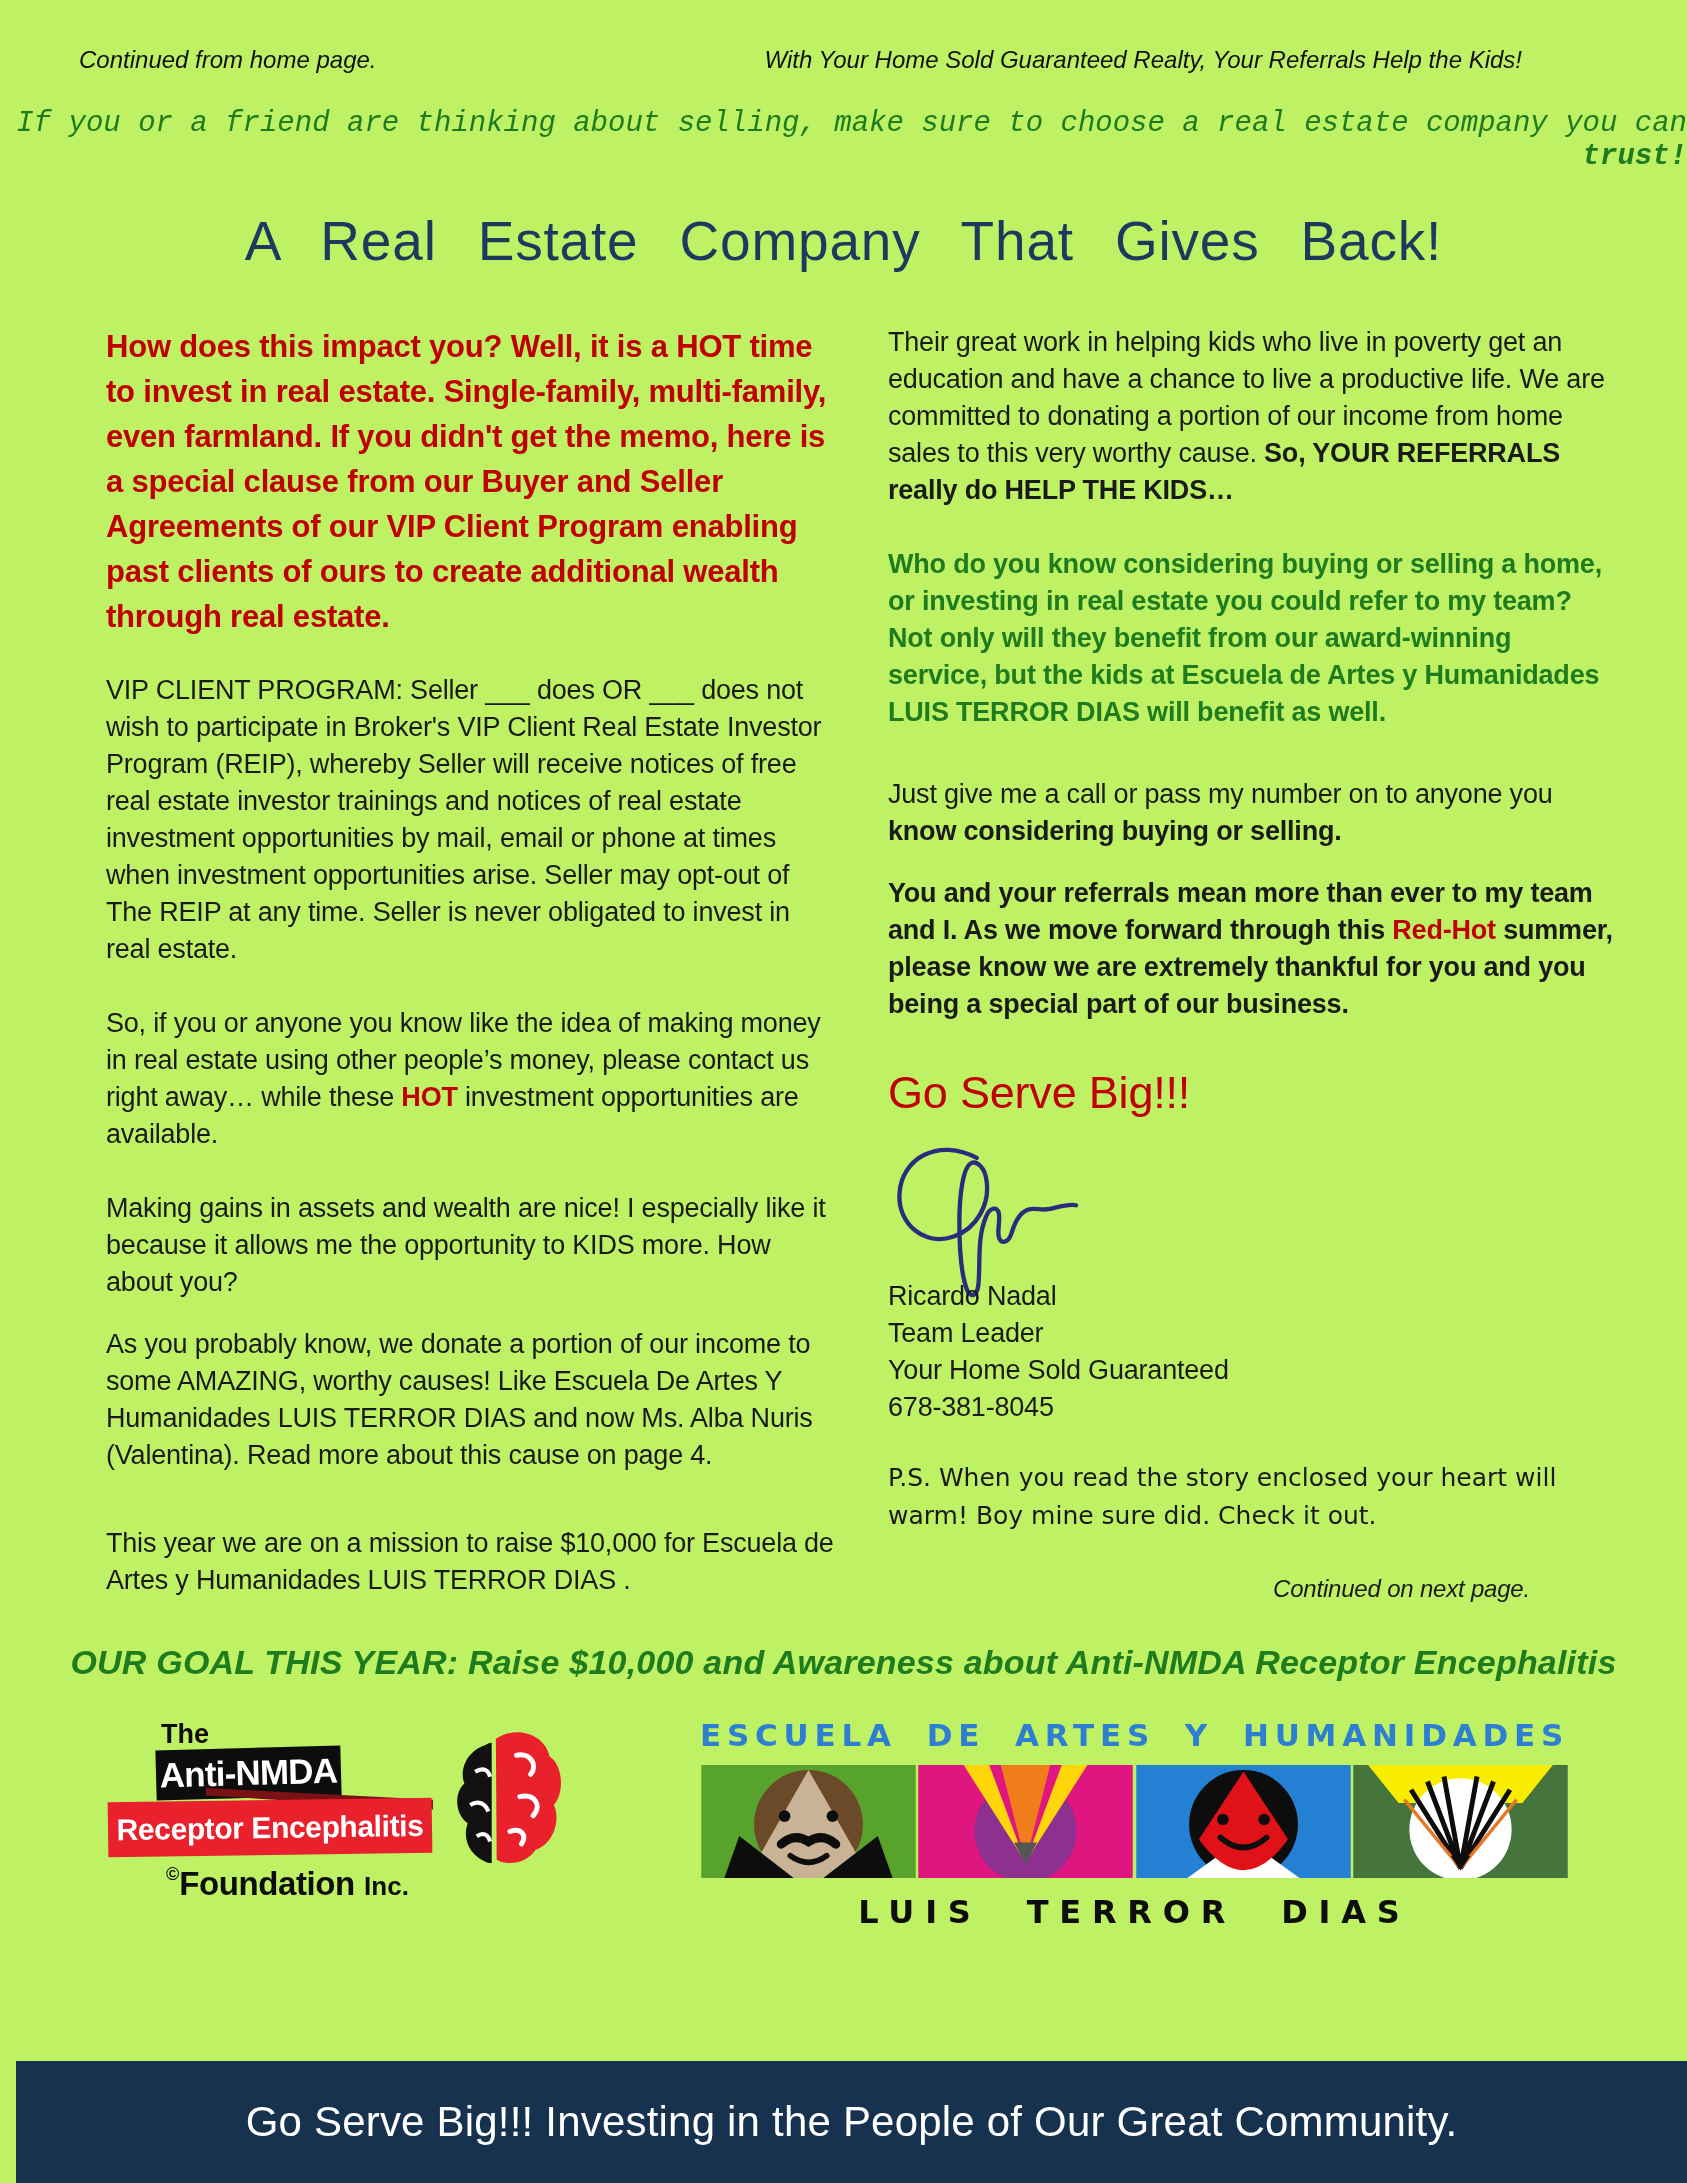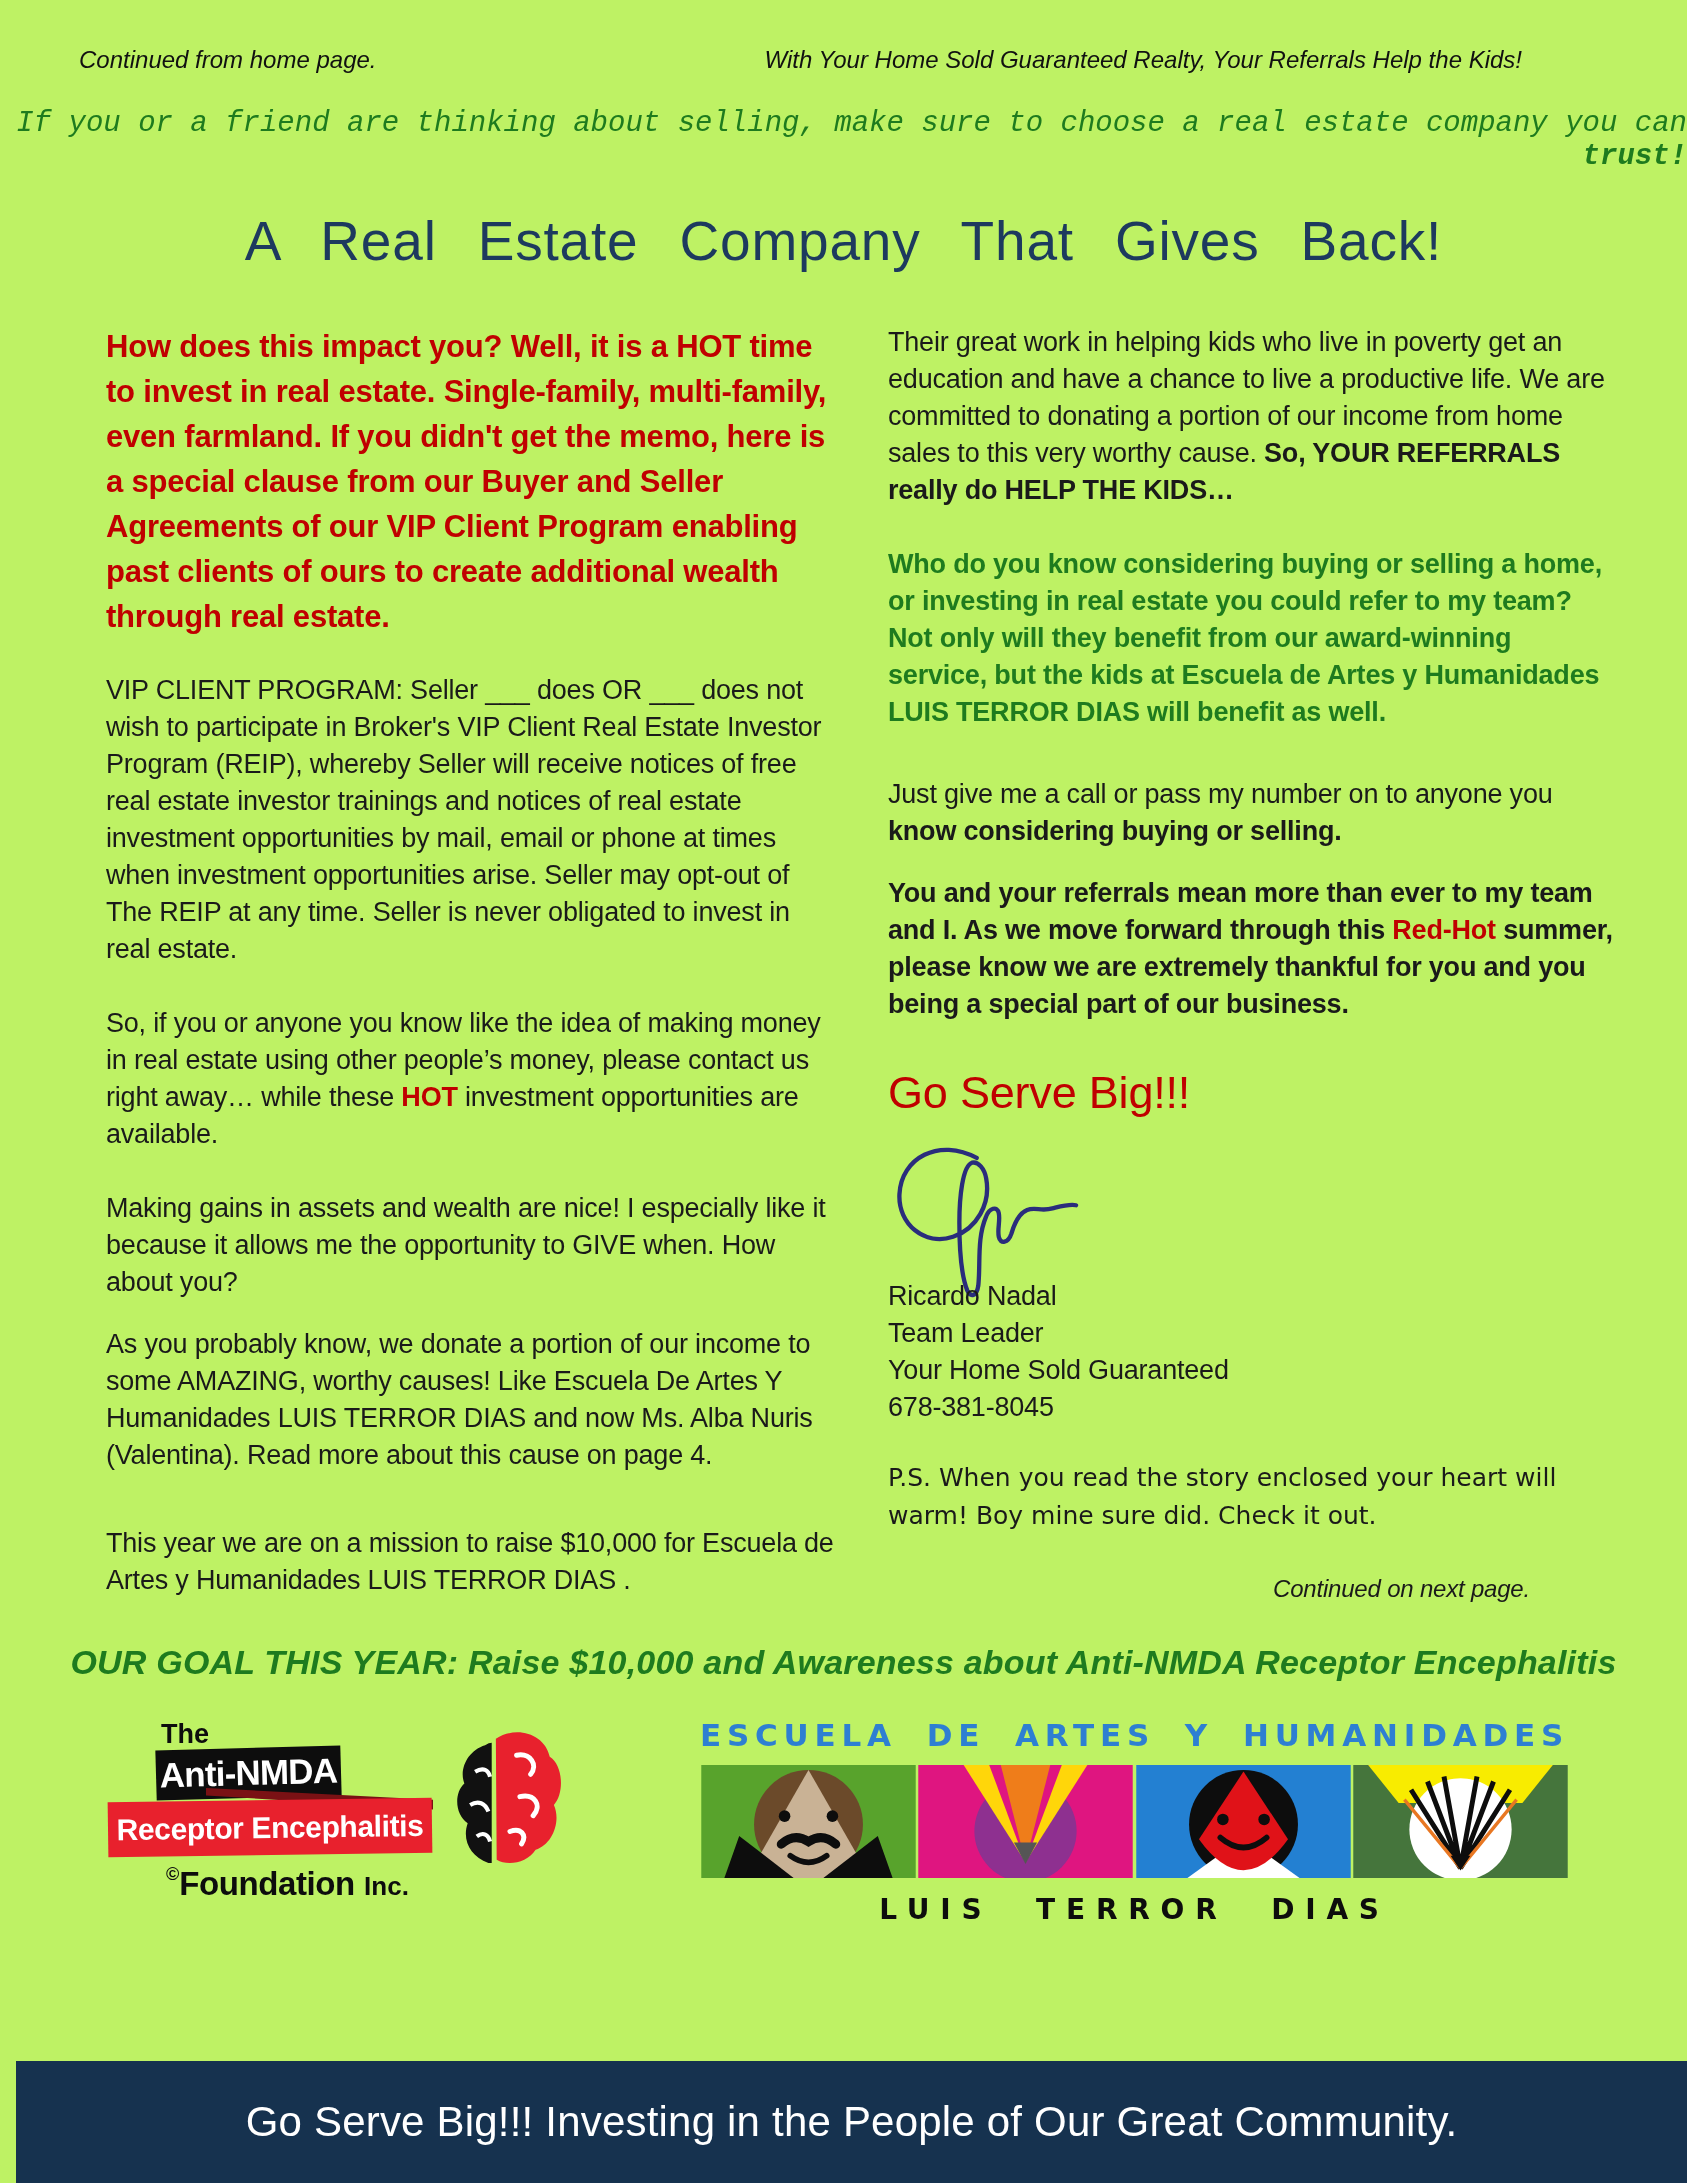--- a/index.html
+++ b/index.html
@@ -57,21 +57,21 @@
   .nmda-foundation .c{font-size:18px;vertical-align:15px;font-weight:700;}
   .nmda-foundation .f{font-weight:700;letter-spacing:-0.4px;}
   .nmda-foundation .inc{font-size:26px;font-weight:600;}
   .brain{position:absolute;left:329px;top:5px;}
 
   .escuela{flex:none;width:935px;text-align:center;}
   .escuela-title{color:#2E7FD2;font-size:31px;font-weight:700;letter-spacing:5.8px;word-spacing:13.2px;
                  font-family:"DejaVu Sans",sans-serif;}
   .tiles{display:flex;justify-content:center;gap:2.5px;margin-top:11.6px;}
   .tile{display:block;}
-  .escuela-subtitle{margin-top:15px;font-size:28px;font-weight:600;letter-spacing:10.8px;word-spacing:23px;
+  .escuela-subtitle{margin-top:15px;font-size:32px;font-weight:600;letter-spacing:10.8px;word-spacing:23px;
                     color:#0d0d0d;font-family:"DejaVu Sans",sans-serif;}
 
   .footer{position:absolute;left:16px;right:0;bottom:0;height:122px;background:#16324F;
           display:flex;align-items:center;justify-content:center;color:#ffffff;
           font-size:42px;letter-spacing:0.2px;}
 </style>
 </head>
 <body>
 
 <div class="page">
@@ -86,21 +86,21 @@
   </div>
 
   <h1 class="title">A Real Estate Company That Gives Back!</h1>
 
   <div class="columns">
 
     <div class="col-left">
       <p class="red-lead">How does this impact you?  Well, it is a HOT time to invest in real estate. Single-family, multi-family, even farmland.  If you didn't get the memo, here is a special clause from our Buyer and Seller Agreements of our VIP Client Program enabling past clients of ours to create additional wealth through real estate.</p>
       <p>VIP CLIENT PROGRAM:  Seller ___ does OR ___ does not wish to participate in Broker's VIP Client Real Estate Investor Program (REIP), whereby Seller will receive notices of free real estate investor trainings and notices of real estate investment opportunities by mail, email or phone at times when investment opportunities arise. Seller may opt-out of The REIP at any time. Seller is never obligated to invest in real estate.</p>
       <p><span>So, if you or anyone you know like the idea of making money in real estate using other people’s money, please contact us right away… while these </span><span class="red bold">HOT</span><span> investment opportunities are available.</span></p>
-      <p class="mb30">Making gains in assets and wealth are nice!  I especially like it because it allows me the opportunity to GIVE when. How about you?</p>
+      <p class="mb30">Making gains in assets and wealth are nice!  I especially like it because it allows me the opportunity to KIDS more. How about you?</p>
       <p class="mb62">As you probably know, we donate a portion of our income to some AMAZING, worthy causes!  Like Escuela De Artes Y Humanidades LUIS TERROR DIAS and now Ms. Alba Nuris (Valentina).  Read more about this cause on page 4.</p>
       <p class="mb0">This year we are on a mission to raise $10,000 for Escuela de Artes y Humanidades LUIS TERROR DIAS .</p>
     </div>
 
     <div class="col-right">
       <p><span>Their great work in helping kids who live in poverty get an education  and  have a chance to live a productive life. We are committed to donating a portion of our income from home sales to this very worthy cause.  </span><span class="bold">So, YOUR REFERRALS really do HELP THE KIDS…</span></p>
       <p class="green bold mb55">Who do you know considering buying or selling a home, or investing in real estate you could refer to my team?  Not only will they benefit from our award-winning service, but the kids at Escuela de Artes y Humanidades LUIS TERROR DIAS will benefit as well.</p>
       <p class="mb30"><span>Just give me a call or pass my number on to anyone you </span><span class="bold">know considering buying or selling.</span></p>
       <p class="bold mb55"><span>You and your referrals mean more than ever to my team and I.  As we move forward through this </span><span class="red">Red-Hot</span><span> summer, please know we are extremely thankful for you and you being a special part of our business.</span></p>
 

